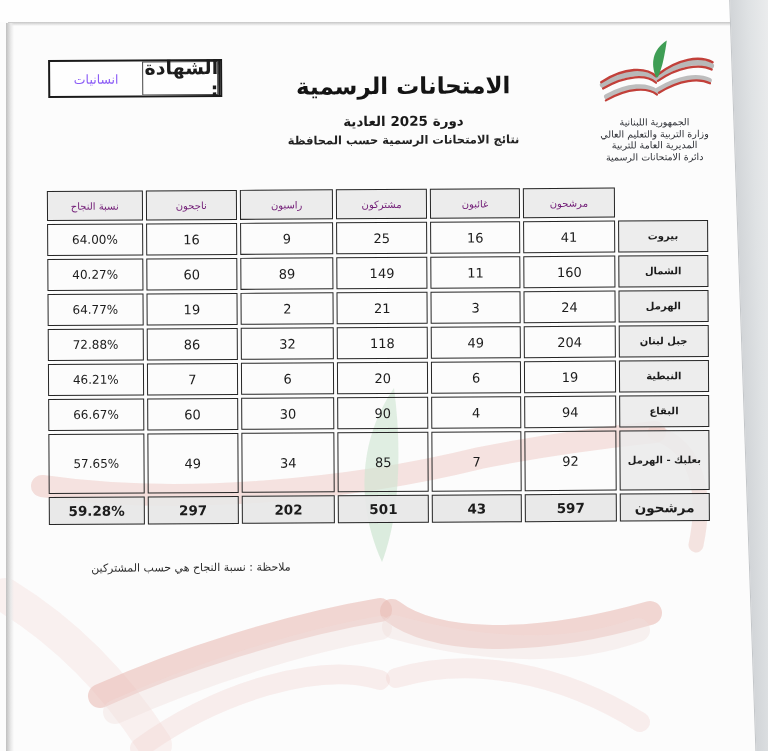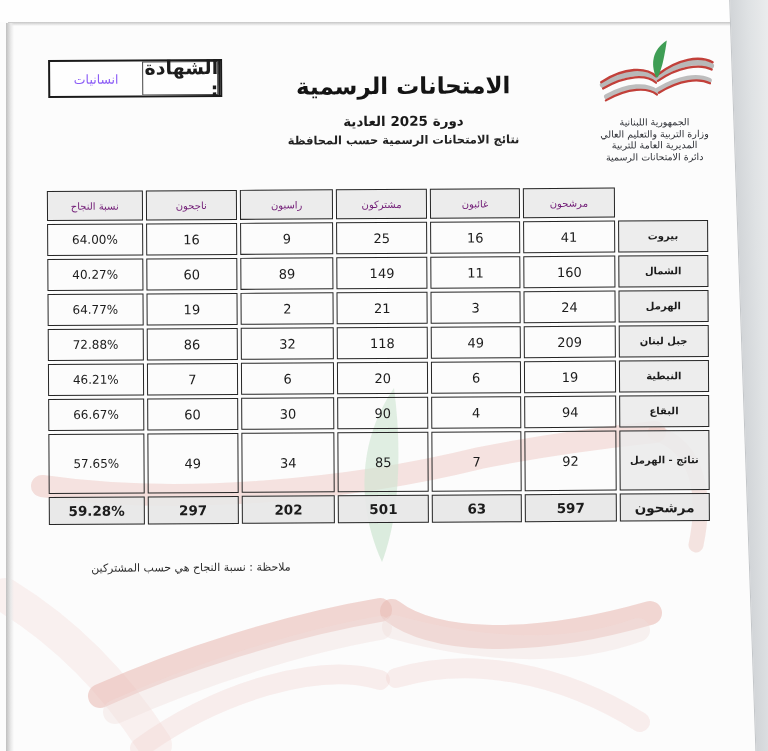--- a/index.html
+++ b/index.html
@@ -162,21 +162,21 @@
         <td class="lbl">الهرمل</td>
         <td>24</td>
         <td>3</td>
         <td>21</td>
         <td>2</td>
         <td>19</td>
         <td class="pct">64.77%</td>
       </tr>
       <tr>
         <td class="lbl">جبل لبنان</td>
-        <td>209</td>
+        <td>204</td>
         <td>49</td>
         <td>118</td>
         <td>32</td>
         <td>86</td>
         <td class="pct">72.88%</td>
       </tr>
       <tr>
         <td class="lbl">النبطية</td>
         <td>19</td>
         <td>6</td>
@@ -188,32 +188,32 @@
       <tr>
         <td class="lbl">البقاع</td>
         <td>94</td>
         <td>4</td>
         <td>90</td>
         <td>30</td>
         <td>60</td>
         <td class="pct">66.67%</td>
       </tr>
       <tr class="tall">
-        <td class="lbl">نتائج - الهرمل</td>
+        <td class="lbl">بعلبك - الهرمل</td>
         <td>92</td>
         <td>7</td>
         <td>85</td>
         <td>34</td>
         <td>49</td>
         <td class="pct">57.65%</td>
       </tr>
       <tr class="total">
         <td class="lbl">مرشحون</td>
         <td>597</td>
-        <td>63</td>
+        <td>43</td>
         <td>501</td>
         <td>202</td>
         <td>297</td>
         <td class="pct">59.28%</td>
       </tr>
     </tbody>
       </table>
 
     <div class="footnote">ملاحظة : نسبة النجاح هي حسب المشتركين</div>
   </div>

